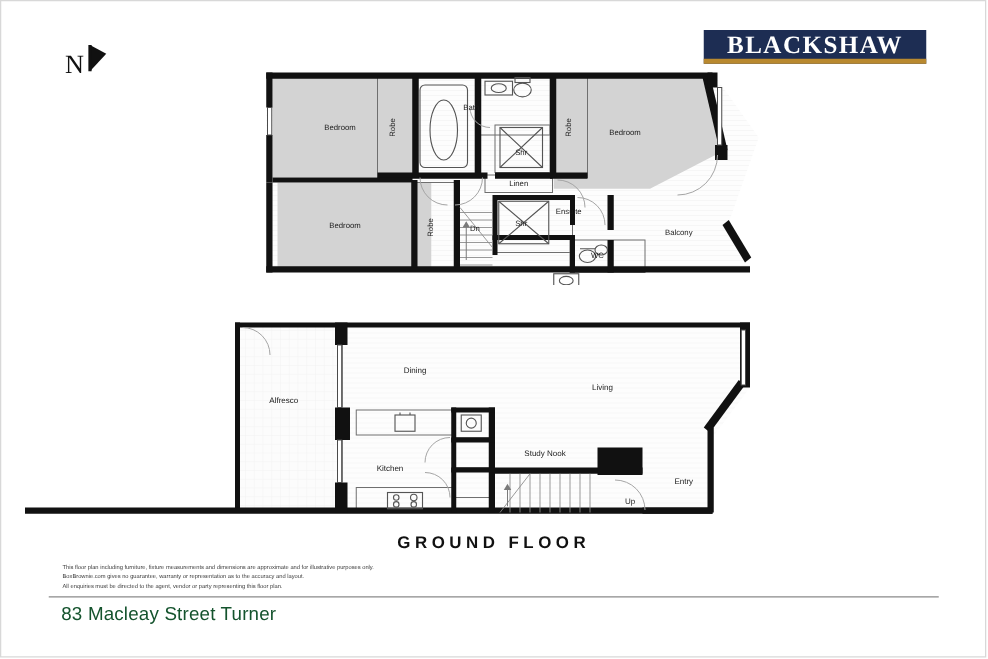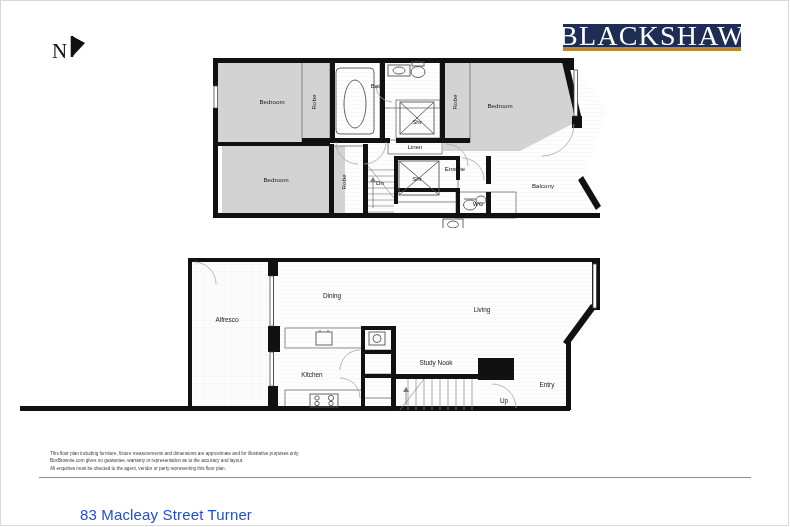--- a/index.html
+++ b/index.html
@@ -6,44 +6,44 @@
   body{width:790px;height:527px;font-family:"Liberation Sans",sans-serif;overflow:hidden;}
   #page{position:relative;width:790px;height:527px;background:#fff;}
 
   
   #north{position:absolute;left:52px;top:32px;width:46px;height:38px;}
 
   
   #brand{position:absolute;left:563px;top:24px;width:178px;height:27px;
          background:#1d2d53;display:flex;align-items:center;justify-content:center;
          box-sizing:border-box;border-bottom:4px solid #b9892f;}
-  #brand .word{color:#ffffff;font-family:"Liberation Serif",serif;font-weight:normal;
-         font-size:28px;letter-spacing:1.2px;line-height:1;white-space:nowrap;}
+  #brand .word{color:#ffffff;font-family:"Liberation Serif",serif;font-weight:bold;
+         font-size:20px;letter-spacing:1.2px;line-height:1;white-space:nowrap;}
 
   
   .plan{position:absolute;}
   #plan-second{left:0px;top:48px;width:790px;height:180px;}
   #plan-ground{left:0px;top:250px;width:790px;height:175px;}
 
   
   .floor-caption{position:absolute;width:790px;text-align:center;
       font-family:"Liberation Sans",sans-serif;font-size:13.5px;font-weight:bold;
       letter-spacing:3.6px;color:#111;}
   #cap-second{top:231px;}
   #cap-ground{top:426px;}
 
   
   #disclaimer{position:absolute;left:50px;top:450px;width:420px;
       font-size:4.6px;line-height:1.62;color:#3b3b3b;font-family:"Liberation Sans",sans-serif;}
   #disclaimer div{white-space:nowrap;}
 
   
   #footer-rule{position:absolute;left:39px;top:477px;width:712px;height:1px;background:#8a8a8a;}
-  #address{position:absolute;left:49px;top:506px;font-size:15px;color:#1d4ed8;
-      font-family:"Liberation Sans",sans-serif;letter-spacing:0.15px;margin-left:31px;}
+  #address{position:absolute;left:49px;top:483px;font-size:15px;color:#14532d;
+      font-family:"Liberation Sans",sans-serif;letter-spacing:0.15px;}
 
   
   #frame{position:absolute;left:0;top:0;width:789px;height:526px;
       border:1px solid #d8d8d8;box-sizing:border-box;pointer-events:none;}
 </style>
 </head>
 <body>
 
 <div id="page">
 
@@ -303,20 +303,21 @@
       <text x="227" y="72">Alfresco</text>
       <text x="332" y="48">Dining</text>
       <text x="312" y="127">Kitchen</text>
       <text x="482" y="62">Living</text>
       <text x="436" y="115">Study Nook</text>
       <text x="504" y="153">Up</text>
       <text x="547" y="137">Entry</text>
     </g>
   </svg>
 
+  <div class="floor-caption" id="cap-ground">GROUND FLOOR</div>
 
   <div id="disclaimer">
     <div>This floor plan including furniture, fixture measurements and dimensions are approximate and for illustrative purposes only.</div>
     <div>BoxBrownie.com gives no guarantee, warranty or representation as to the accuracy and layout.</div>
     <div>All enquiries must be directed to the agent, vendor or party representing this floor plan.</div>
   </div>
 
   <div id="footer-rule"></div>
   <div id="address">83 Macleay Street Turner</div>
 

